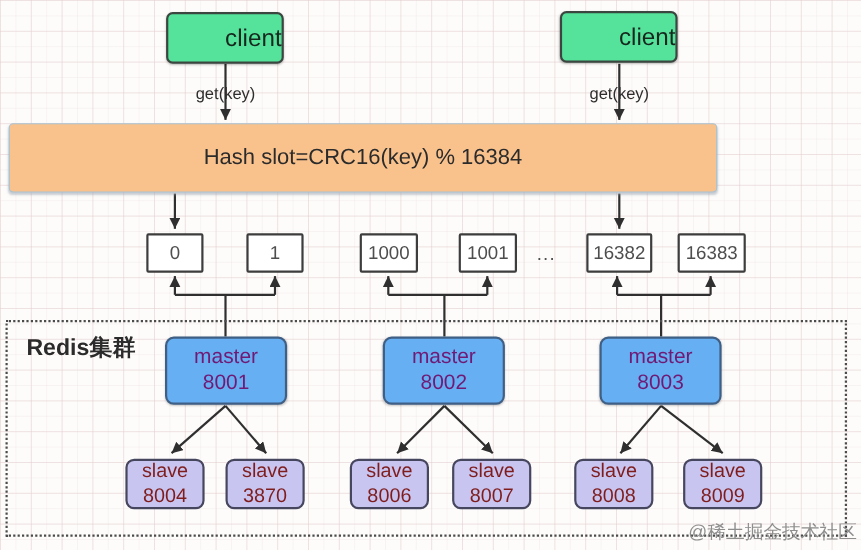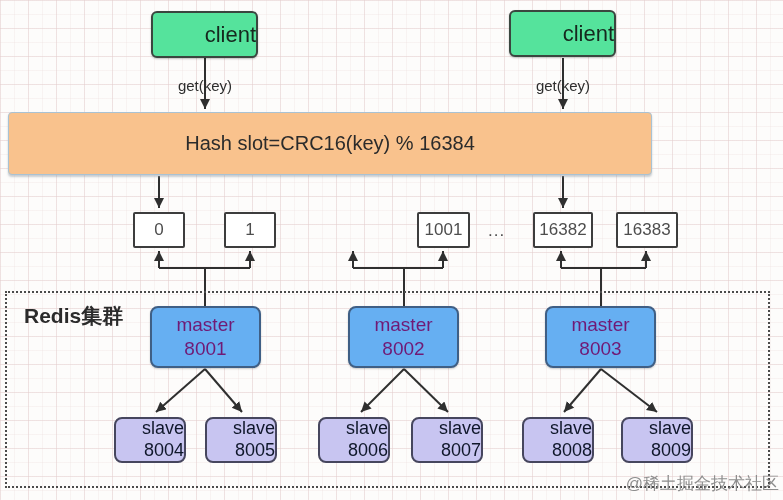--- a/index.html
+++ b/index.html
@@ -69,22 +69,22 @@
     border-radius:8px;
     display:flex;flex-direction:column;align-items:center;justify-content:center;
     font-size:19px;line-height:1.25;color:#701a75;
     box-shadow:0 1px 2px rgba(0,0,0,0.2);
   }
   .slave-box{
     width:72px;height:46px;top:417px;
     background:#c8c5f1;
     border:2px solid #46465e;
     border-radius:8px;
-    display:flex;flex-direction:column;align-items:flex-end;justify-content:center;
-    font-size:18px;line-height:1.2;color:#0f172a;
+    display:flex;flex-direction:column;align-items:center;justify-content:center;
+    font-size:18px;line-height:1.2;color:#7f1d1d;
   }
   .watermark{
     right:4px;top:472px;
     font-size:17px;color:#8e8e8e;
     background:transparent;
     z-index:5;
   }
   svg.connectors{position:absolute;left:0;top:0;width:783px;height:500px;pointer-events:none;}
   svg .ln{stroke:#2f2f2f;stroke-width:2;fill:none;}
 </style>
@@ -135,20 +135,21 @@
 
   <div class="abs edge-label" style="left:155px;top:77px;">get(key)</div>
   <div class="abs edge-label" style="left:513px;top:77px;">get(key)</div>
 
   <div class="abs hash-bar">
     <span>Hash slot=CRC16(key) % 16384</span>
   </div>
 
   <div class="abs slot-box" style="left:133px;width:52px;">0</div>
   <div class="abs slot-box" style="left:224px;width:52px;">1</div>
+  <div class="abs slot-box" style="left:327px;width:53px;">1000</div>
   <div class="abs slot-box" style="left:417px;width:53px;">1001</div>
   <div class="abs ellipsis" style="left:488px;top:221px;">...</div>
   <div class="abs slot-box" style="left:533px;width:60px;">16382</div>
   <div class="abs slot-box" style="left:616px;width:62px;">16383</div>
 
   <div class="abs cluster-box"></div>
   <div class="abs cluster-title">Redis集群</div>
 
   <div class="abs master-box" style="left:150px;">
     <span>master</span>
@@ -162,21 +163,21 @@
     <span>master</span>
     <span>8003</span>
   </div>
 
   <div class="abs slave-box" style="left:114px;">
     <span>slave</span>
     <span>8004</span>
   </div>
   <div class="abs slave-box" style="left:205px;">
     <span>slave</span>
-    <span>8005</span>
+    <span>3870</span>
   </div>
   <div class="abs slave-box" style="left:318px;">
     <span>slave</span>
     <span>8006</span>
   </div>
   <div class="abs slave-box" style="left:411px;">
     <span>slave</span>
     <span>8007</span>
   </div>
   <div class="abs slave-box" style="left:522px;">

